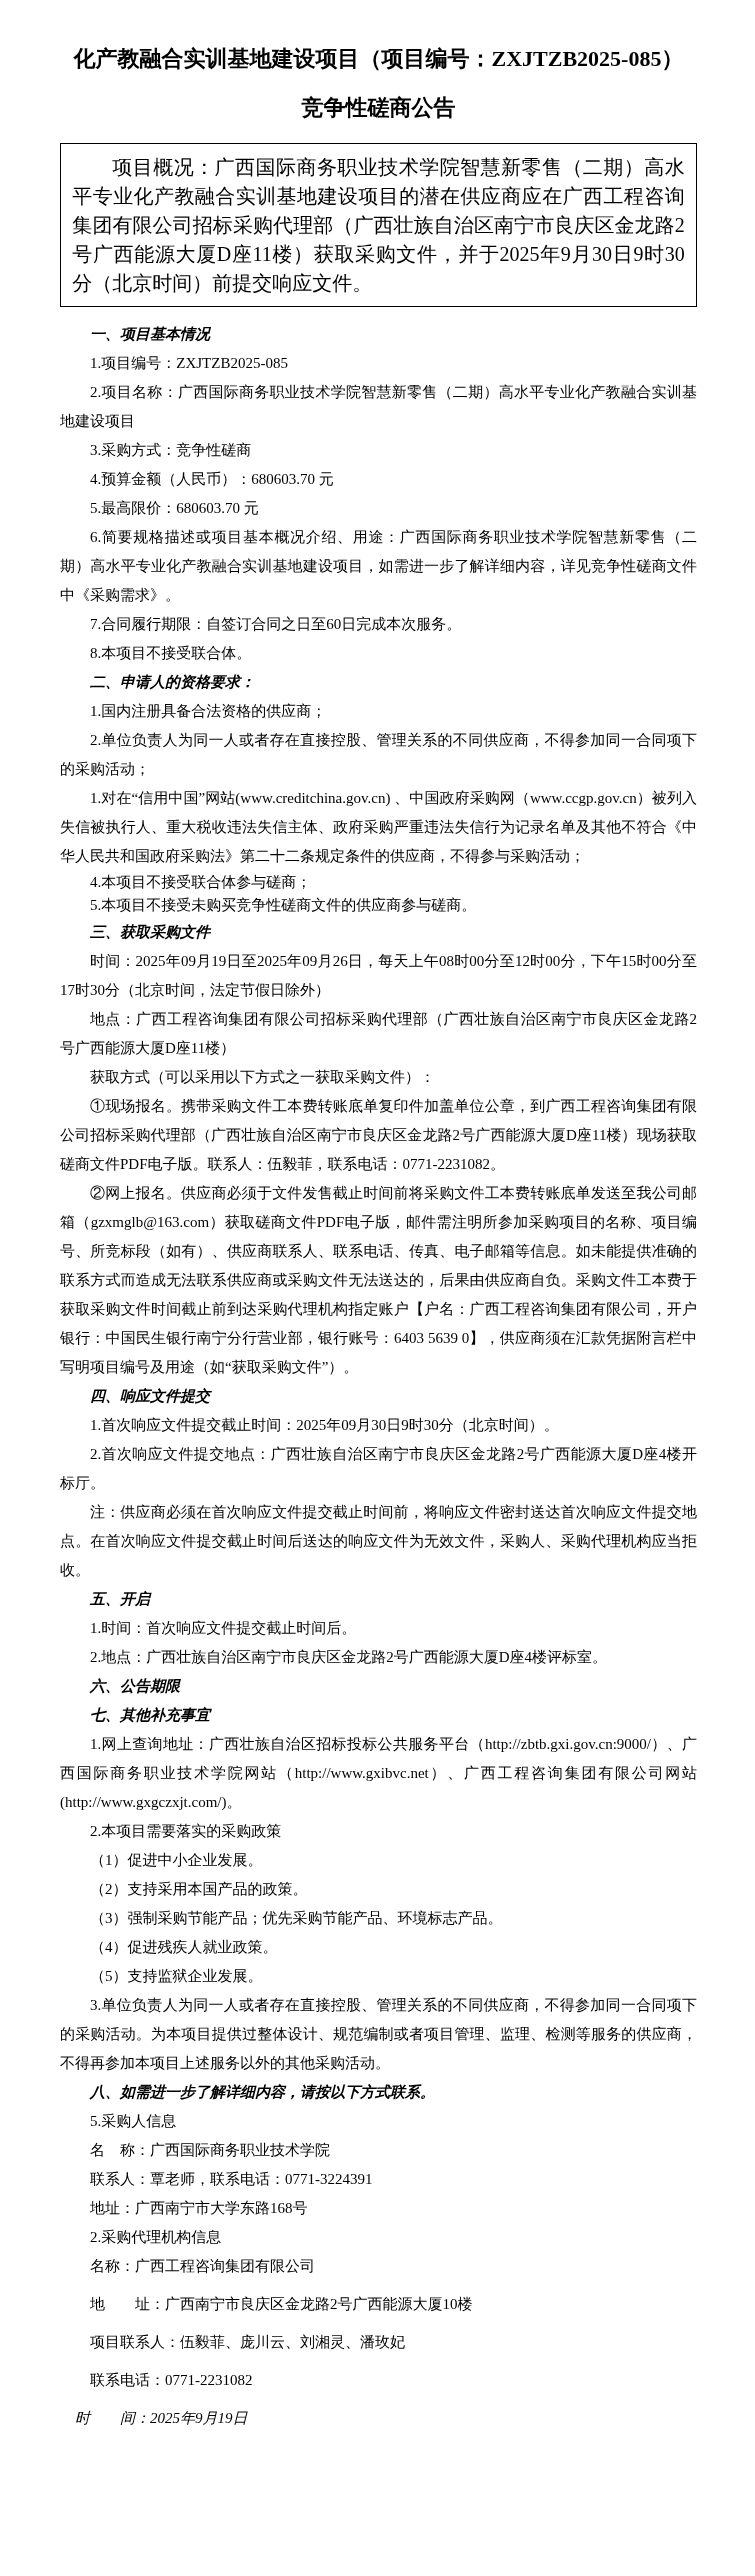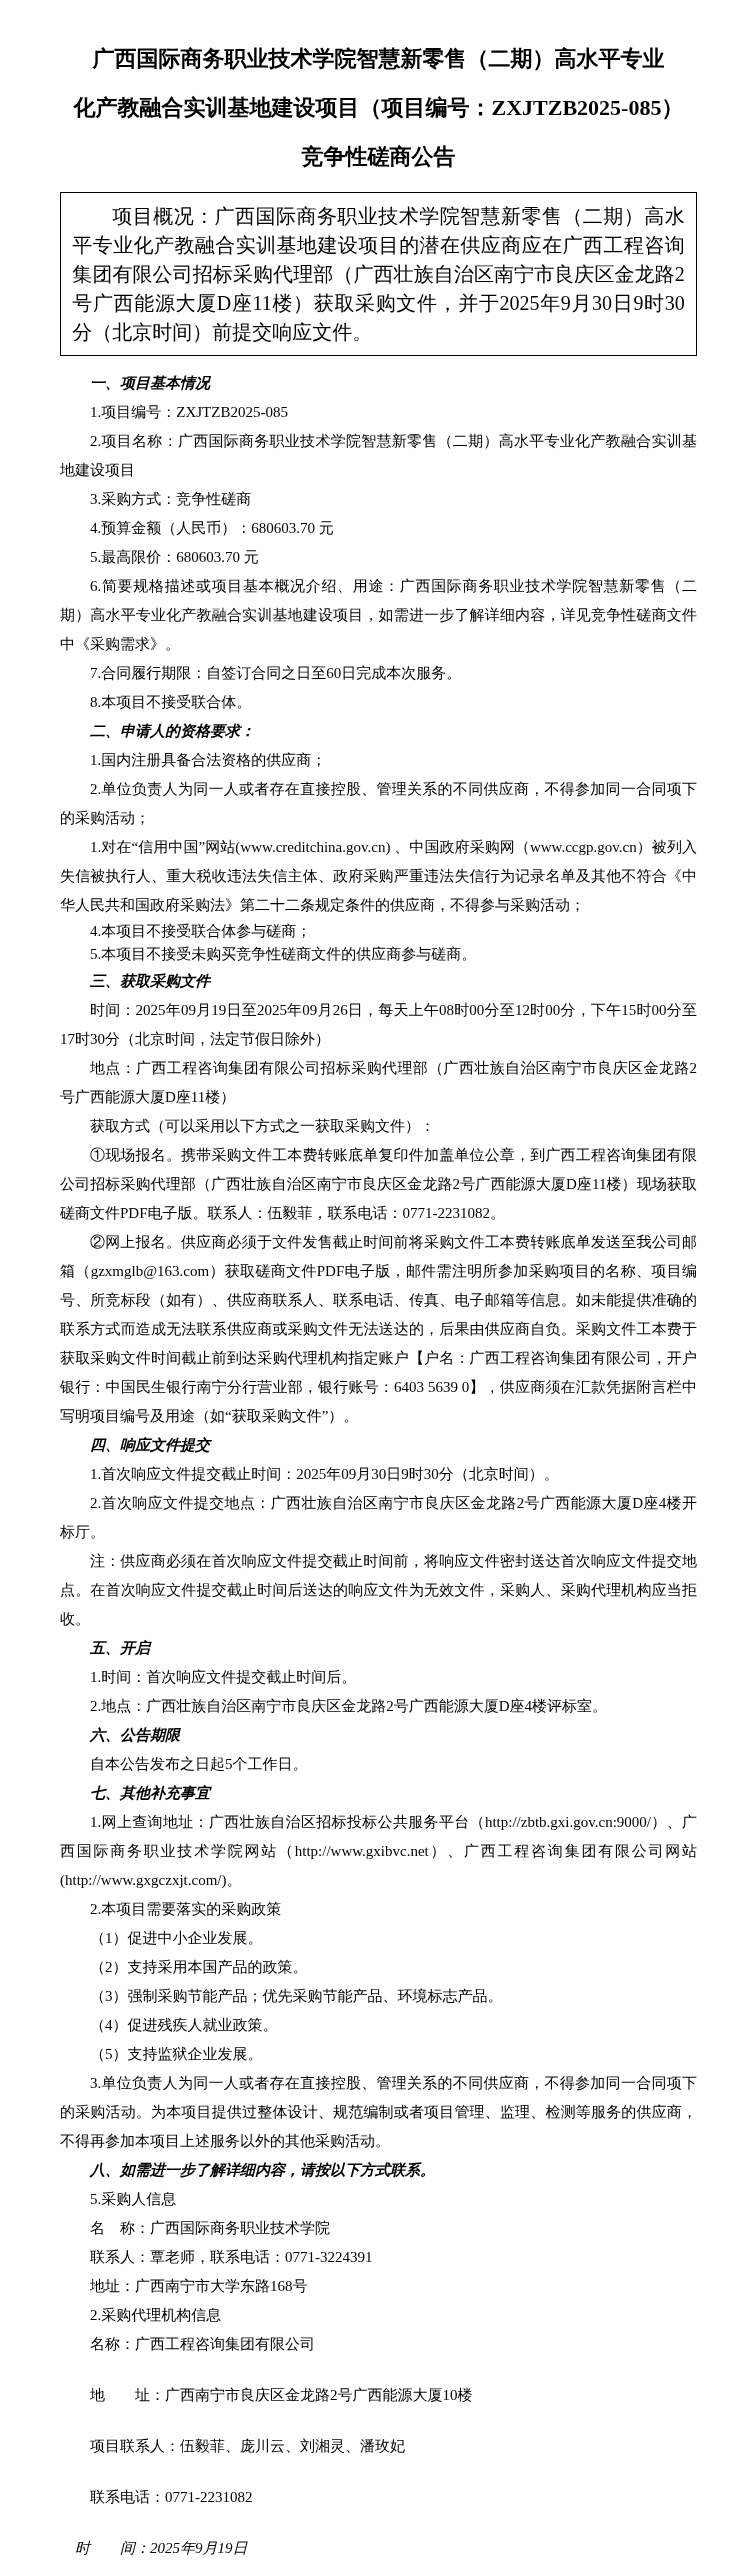--- a/index.html
+++ b/index.html
@@ -38,30 +38,29 @@
   }
   .doc p {
     margin: 0;
     font-size: 15px;
     line-height: 29px;
     text-indent: 2em;
     text-align: justify;
   }
   .doc p.h { font-weight: bold; font-style: italic; }
   .doc p.pt { line-height: 23.6px; }
-  .doc p.gap { margin-top: 22px; }
+  .doc p.gap { margin-top: 9px; }
   .doc p.date { text-indent: 1em; font-style: italic; }
 </style>
 </head>
 <body>
 
 <div class="page">
 
   <div class="title">
-    <div>广西国际商务职业技术学院智慧新零售（二期）高水平专业</div>
     <div>化产教融合实训基地建设项目（项目编号：ZXJTZB2025-085）</div>
     <div>竞争性磋商公告</div>
   </div>
 
   <div class="summary-box">
     <p>项目概况：广西国际商务职业技术学院智慧新零售（二期）高水平专业化产教融合实训基地建设项目的潜在供应商应在广西工程咨询集团有限公司招标采购代理部（广西壮族自治区南宁市良庆区金龙路2号广西能源大厦D座11楼）获取采购文件，并于2025年9月30日9时30分（北京时间）前提交响应文件。</p>
   </div>
 
   <div class="doc" id="doc">
       <p class="h">一、项目基本情况</p>
@@ -86,21 +85,20 @@
       <p class="p">①现场报名。携带采购文件工本费转账底单复印件加盖单位公章，到广西工程咨询集团有限公司招标采购代理部（广西壮族自治区南宁市良庆区金龙路2号广西能源大厦D座11楼）现场获取磋商文件PDF电子版。联系人：伍毅菲，联系电话：0771-2231082。</p>
       <p class="p">②网上报名。供应商必须于文件发售截止时间前将采购文件工本费转账底单发送至我公司邮箱（gzxmglb@163.com）获取磋商文件PDF电子版，邮件需注明所参加采购项目的名称、项目编号、所竞标段（如有）、供应商联系人、联系电话、传真、电子邮箱等信息。如未能提供准确的联系方式而造成无法联系供应商或采购文件无法送达的，后果由供应商自负。采购文件工本费于获取采购文件时间截止前到达采购代理机构指定账户【户名：广西工程咨询集团有限公司，开户银行：中国民生银行南宁分行营业部，银行账号：6403 5639 0】，供应商须在汇款凭据附言栏中写明项目编号及用途（如“获取采购文件”）。</p>
       <p class="h">四、响应文件提交</p>
       <p class="p">1.首次响应文件提交截止时间：2025年09月30日9时30分（北京时间）。</p>
       <p class="p">2.首次响应文件提交地点：广西壮族自治区南宁市良庆区金龙路2号广西能源大厦D座4楼开标厅。</p>
       <p class="p">注：供应商必须在首次响应文件提交截止时间前，将响应文件密封送达首次响应文件提交地点。在首次响应文件提交截止时间后送达的响应文件为无效文件，采购人、采购代理机构应当拒收。</p>
       <p class="h">五、开启</p>
       <p class="p">1.时间：首次响应文件提交截止时间后。</p>
       <p class="p">2.地点：广西壮族自治区南宁市良庆区金龙路2号广西能源大厦D座4楼评标室。</p>
       <p class="h">六、公告期限</p>
-      <p class="p">自本公告发布之日起5个工作日。</p>
       <p class="h">七、其他补充事宜</p>
       <p class="p">1.网上查询地址：广西壮族自治区招标投标公共服务平台（http://zbtb.gxi.gov.cn:9000/）、广西国际商务职业技术学院网站（http://www.gxibvc.net）、广西工程咨询集团有限公司网站(http://www.gxgczxjt.com/)。</p>
       <p class="p">2.本项目需要落实的采购政策</p>
       <p class="p">（1）促进中小企业发展。</p>
       <p class="p">（2）支持采用本国产品的政策。</p>
       <p class="p">（3）强制采购节能产品；优先采购节能产品、环境标志产品。</p>
       <p class="p">（4）促进残疾人就业政策。</p>
       <p class="p">（5）支持监狱企业发展。</p>
       <p class="p">3.单位负责人为同一人或者存在直接控股、管理关系的不同供应商，不得参加同一合同项下的采购活动。为本项目提供过整体设计、规范编制或者项目管理、监理、检测等服务的供应商，不得再参加本项目上述服务以外的其他采购活动。</p>
       <p class="h">八、如需进一步了解详细内容，请按以下方式联系。</p>

